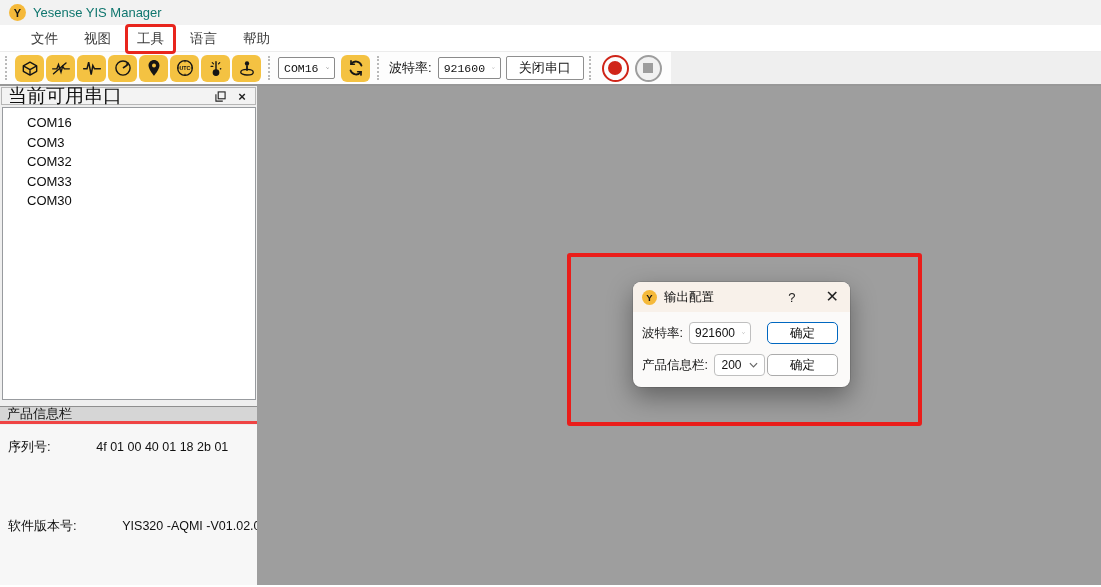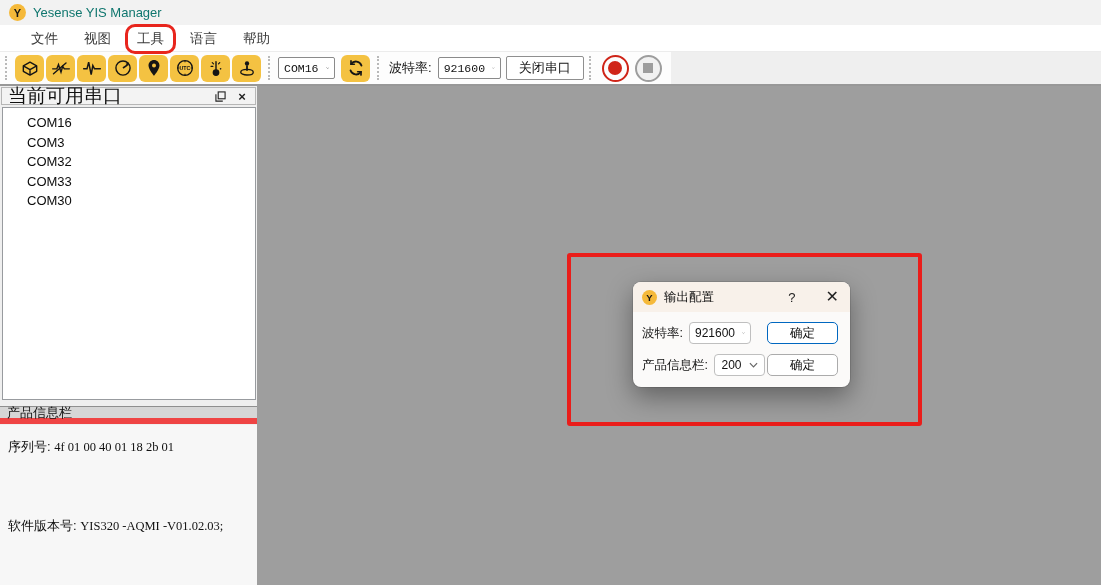--- a/index.html
+++ b/index.html
@@ -9,21 +9,21 @@
 
   
   .titlebar { height:25px; background:#f2f2f2; display:flex; align-items:center; padding-left:9px; }
   .app-logo { width:17px; height:17px; border-radius:50%; background:#f5b93a; display:flex; align-items:center; justify-content:center; margin-right:7px; }
   .app-logo span { font-weight:bold; font-size:11px; color:#141414; transform:scaleY(1.05); }
   .app-title { font-size:13px; color:#0f766e; }
 
   
   .menubar { height:27px; background:#ffffff; display:flex; align-items:flex-end; padding-left:22px; border-bottom:1px solid #ececec; }
   .menu-item { font-size:13.5px; color:#3a3a3a; padding:3px 9px; margin-right:8px; position:relative; cursor:default; }
-  .menu-item.hl { outline:3px solid #e8251d; outline-offset:0px; border-radius:7px; }
+  .menu-item.hl { outline:3px solid #e8251d; outline-offset:0px; border-radius:1px; }
 
   
   .toolbar { height:34px; display:flex; align-items:stretch; border-bottom:2px solid #989898; background:#efefef; }
   .tb-groups { display:flex; align-items:center; background:#fdfdfd; padding-right:6px; }
   .tb-filler { flex:1; background:#efefef; }
   .tb-handle { width:6px; height:24px; border-left:2px dotted #b9b9b9; margin:0 4px 0 5px; }
   .icon-btn { width:29px; height:27px; border-radius:6px; background:#f4c242; border:none;
               display:flex; align-items:center; justify-content:center; margin-right:2px; cursor:pointer; }
   .icon-btn svg { display:block; }
   .combo { background:#fff; border:1px solid #8a8a8a; border-radius:2px; height:22px; display:flex;
@@ -47,25 +47,25 @@
   .dock { width:257px; background:#efefef; position:relative; }
   .dock-header { height:18px; margin:1px 1px 0 1px; background:#f3f3f3; border:1px solid #b6b6b6;
                  display:flex; align-items:center; padding:0 6px; }
   .dock-title { font-size:19px; color:#111; flex:1; }
   .dock-ico { width:14px; display:flex; align-items:center; justify-content:center; margin-left:8px;
               font-size:13px; color:#222; cursor:pointer; line-height:1; }
   .port-list { position:absolute; left:2px; right:1px; top:21px; height:293px; background:#fff;
                border:1px solid #989b9f; padding-top:5px; overflow:hidden; }
   .port-item { font-size:13px; color:#0d0d0d; padding-left:24px; height:19.5px; line-height:19.5px; cursor:pointer; }
   .info-header { position:absolute; left:0; right:0; top:320px; height:18px; background:#d6d6d6;
-                 border-top:1px solid #8f8f8f; border-bottom:6px solid #ef4444; display:flex; align-items:center; padding:0 7px; }
+                 border-top:1px solid #8f8f8f; border-bottom:3px solid #ef4444; display:flex; align-items:center; padding:0 7px; }
   .info-title { font-size:13px; color:#111; }
   .info-body { position:absolute; left:0; right:0; top:339px; bottom:0; background:#f7f7f7; }
   .info-line { position:absolute; left:8px; font-size:13px; color:#111; white-space:nowrap; }
-  .mono { font-family:Liberation Serif, serif; font-size:12.5px; }
+  .mono { font-family:Liberation Sans, sans-serif; font-size:12.5px;margin-left:42px; }
 
   .canvas { flex:1; background:#9e9e9e; position:relative; }
 
   
   .annot { position:absolute; left:310px; top:167px; width:355px; height:173px;
            border:4px solid #ea1d1a; border-radius:3px; }
 
   
   .dialog { position:absolute; left:376px; top:196px; width:217px; height:105px; border-radius:8px;
             background:#fbfaf9; box-shadow:0 10px 26px rgba(0,0,0,.38), 0 0 0 1px rgba(0,0,0,.10); }

